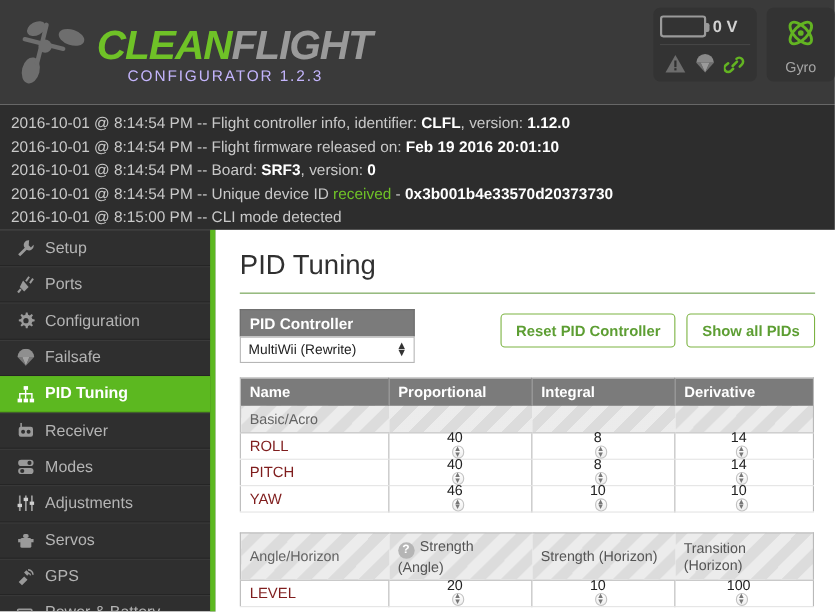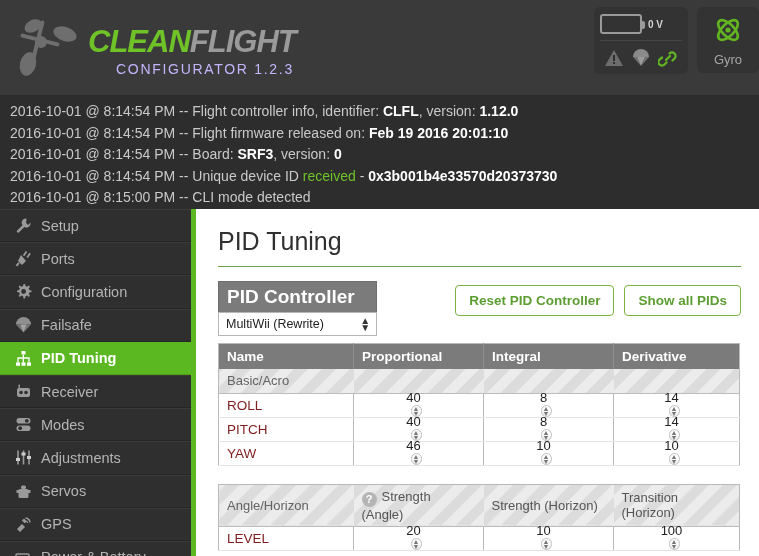--- a/index.html
+++ b/index.html
@@ -27,21 +27,21 @@
     height: 95px;
   }
   .brand-logo {
     width: 78px; height: 72px;
     flex: 0 0 78px;
     position: relative;
     margin-right: 2px;
   }
   .brand-text { position: relative; top: 1px; }
   .brand-title {
-    font-size: 31px;
+    font-size: 37px;
     font-weight: bold;
     font-style: italic;
     letter-spacing: -1px;
     line-height: 44px;
     white-space: nowrap;
   }
   .brand-title .t-clean { color: #6fc227; }
   .brand-title .t-flight { color: #9a9a9a; }
   .brand-sub {
     color: #c4b5fd;
@@ -82,21 +82,21 @@
   .bat-glyph:after {
     content: "";
     position: absolute;
     right: -5px; top: 5px;
     width: 4px; height: 8px;
     background: #9a9a9a;
     border-radius: 0 2px 2px 0;
   }
   .bat-voltage {
     color: #d2d2d2;
-    font-size: 10px;
+    font-size: 15px;
     font-weight: bold;
   }
   .battery-icons {
     display: flex;
     align-items: center;
     justify-content: space-around;
     padding-top: 7px;
   }
   .sens-icon { width: 20px; height: 20px; display: block; }
 
@@ -190,21 +190,21 @@
   .toolbar {
     display: flex;
     align-items: flex-start;
     margin-bottom: 14px;
     height: 48px;
   }
   .select-group { width: 182px; }
   .select-label {
     background: #7b7b7b;
     color: #ffffff;
-    font-size: 19px;
+    font-size: 14px;
     font-weight: bold;
     padding: 4px 8px;
     border: 1px solid #6e6e6e;
     border-bottom: none;
   }
   .select-box {
     position: relative;
     border: 1px solid #b6b6b6;
     background: #ffffff;
     height: 24px;

